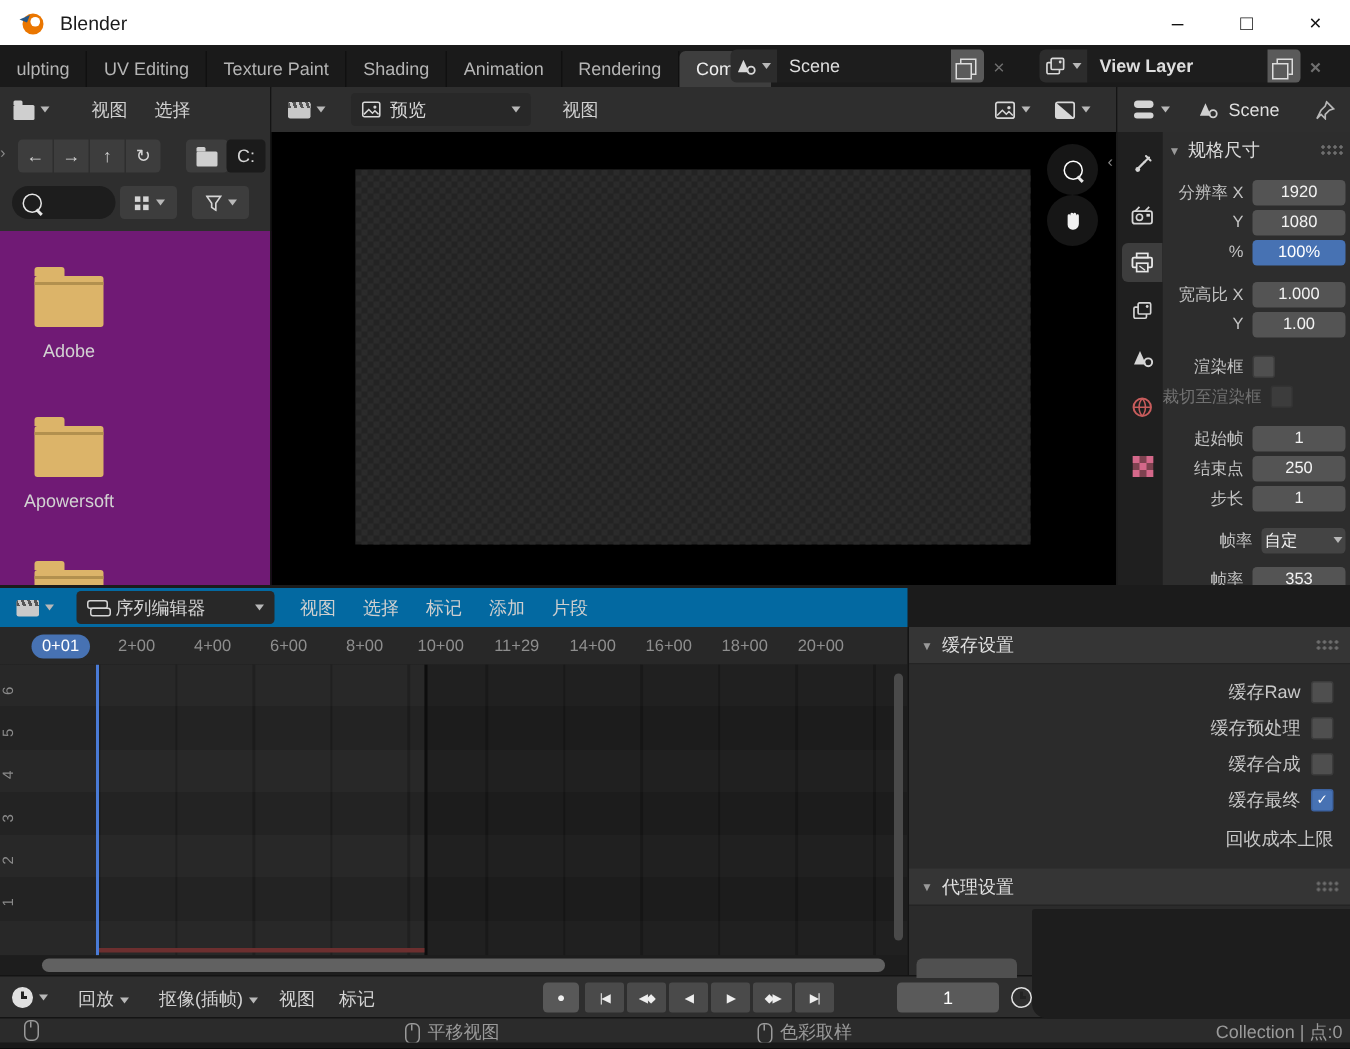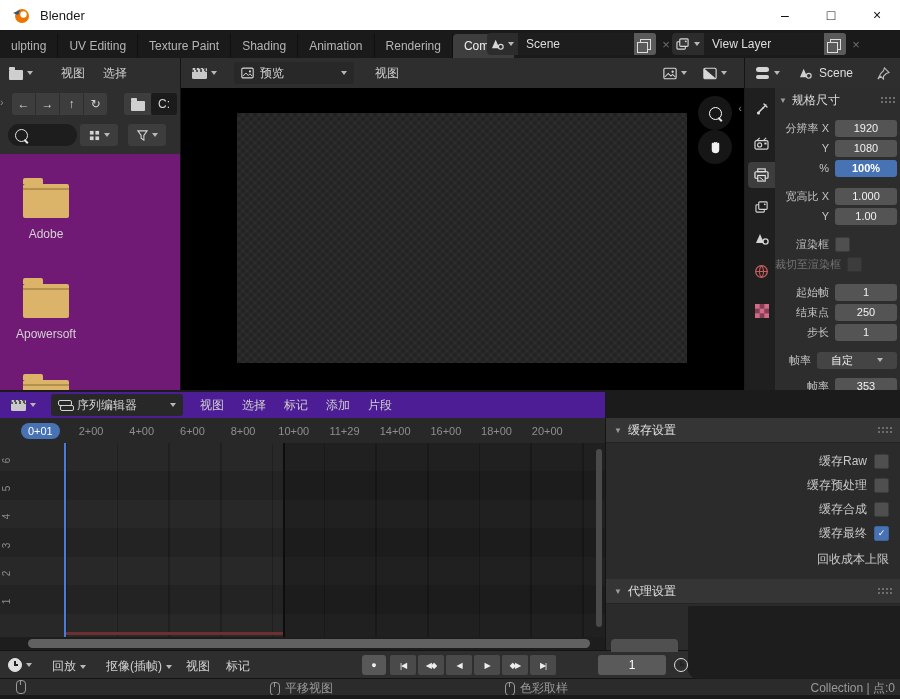--- a/index.html
+++ b/index.html
@@ -83,29 +83,29 @@
   
   #pp-tabs{left:745px;top:88px;width:30px;height:302px;background:#1f1f1f;border-right:1px solid #141414;}
   .ptab{position:absolute;left:3px;width:27px;height:26px;display:flex;align-items:center;justify-content:center;}
   .ptab.sel{background:#3d3d3d;border-radius:4px 0 0 4px;}
   #pp-body{left:775px;top:88px;width:125px;height:302px;background:#2d2d2d;overflow:hidden;}
   .phead{display:flex;align-items:center;height:24px;padding:0 4px;color:#dcdcdc;}
   .phead .tri{color:#9a9a9a;font-size:8px;margin-right:5px;}
   .prow{display:flex;align-items:center;height:20px;padding-right:3px;}
   .plabel{flex:1;text-align:right;padding-right:6px;color:#c3c3c3;font-size:11px;white-space:nowrap;}
   .pfield{width:62px;height:17px;background:#545454;border-radius:3px;color:#f2f2f2;font-size:11px;display:flex;align-items:center;justify-content:center;}
-  .pfield.blue{background:#4772b3;color:#fff;font-weight:bold;}
-  .pfield.drop{background:#444;justify-content:space-between;padding:0 14px;width:52px;}
+  .pfield.blue{background:#4772b3;color:#fff;}
+  .pfield.drop{background:#444;justify-content:space-between;padding:0 2px;width:52px;}
   .cb{width:13px;height:13px;background:#4f4f4f;border:1px solid #3c3c3c;border-radius:2px;display:flex;align-items:center;justify-content:center;font-size:9px;color:transparent;}
   .cb.on{background:#4772b3;border-color:#3c62a0;color:#fff;}
   .dim{opacity:.45;}
   .gap8{height:8px;} .gap6{height:6px;}
 
   
-  #seq-hdr{left:0;top:392px;width:605px;height:26px;background:#4c1d95;border-bottom:1px solid #191919;display:flex;align-items:center;}
+  #seq-hdr{left:0;top:392px;width:605px;height:26px;background:#0369a1;border-bottom:1px solid #191919;display:flex;align-items:center;}
   #ruler{left:0;top:418px;width:605px;height:25px;background:#282828;overflow:hidden;}
   #rcells{position:absolute;left:15px;top:0;display:flex;height:25px;align-items:center;}
   .rcell{width:50.7px;text-align:center;color:#8e8e8e;font-size:11px;}
   .rlab.cur{background:#4772b3;color:#fff;border-radius:9px;padding:2px 7px;font-size:11px;}
   #timeline{left:0;top:443px;width:605px;height:194px;background:#232323;overflow:hidden;
     background-image:repeating-linear-gradient(180deg,rgba(255,255,255,0.025) 0 28px,transparent 28px 57px),
                      repeating-linear-gradient(90deg,transparent 0 50px,#1b1b1b 50px 51.7px);
     background-position:0 0,15px 0;}
   .ch{position:absolute;left:-6px;width:24px;text-align:center;font-size:10px;color:#8a8a8a;transform:rotate(-90deg);}
   .channels span:nth-of-type(1){top:12px;} .channels span:nth-of-type(2){top:40px;}
@@ -197,21 +197,21 @@
         <span class="caret"></span>
       </div>
       <div class="field" style="width:108px">
           <span>Scene</span>
         </div>
       <div class="copybtn">
           <span class="ic-copy"></span>
         </div>
       <div class="xbtn">×</div>
     </div>
-    <div class="selgroup" style="left:672px;">
+    <div class="selgroup" style="left:693px;font-weight:bold;">
       <div class="icobtn">
         <svg width="14" height="13" viewBox="0 0 15 14">
             <rect x="1" y="4" width="9" height="8" rx="1" fill="none" stroke="#d8d8d8" stroke-width="1.2"></rect>
             <rect x="4" y="1" width="9" height="8" rx="1" fill="#3a3a3a" stroke="#d8d8d8" stroke-width="1.2"></rect>
             <circle cx="10.5" cy="3.6" r="1" fill="#d8d8d8"></circle>
           </svg>
         <span class="caret"></span>
       </div>
       <div class="field" style="width:112px">
           <span>View Layer</span>

